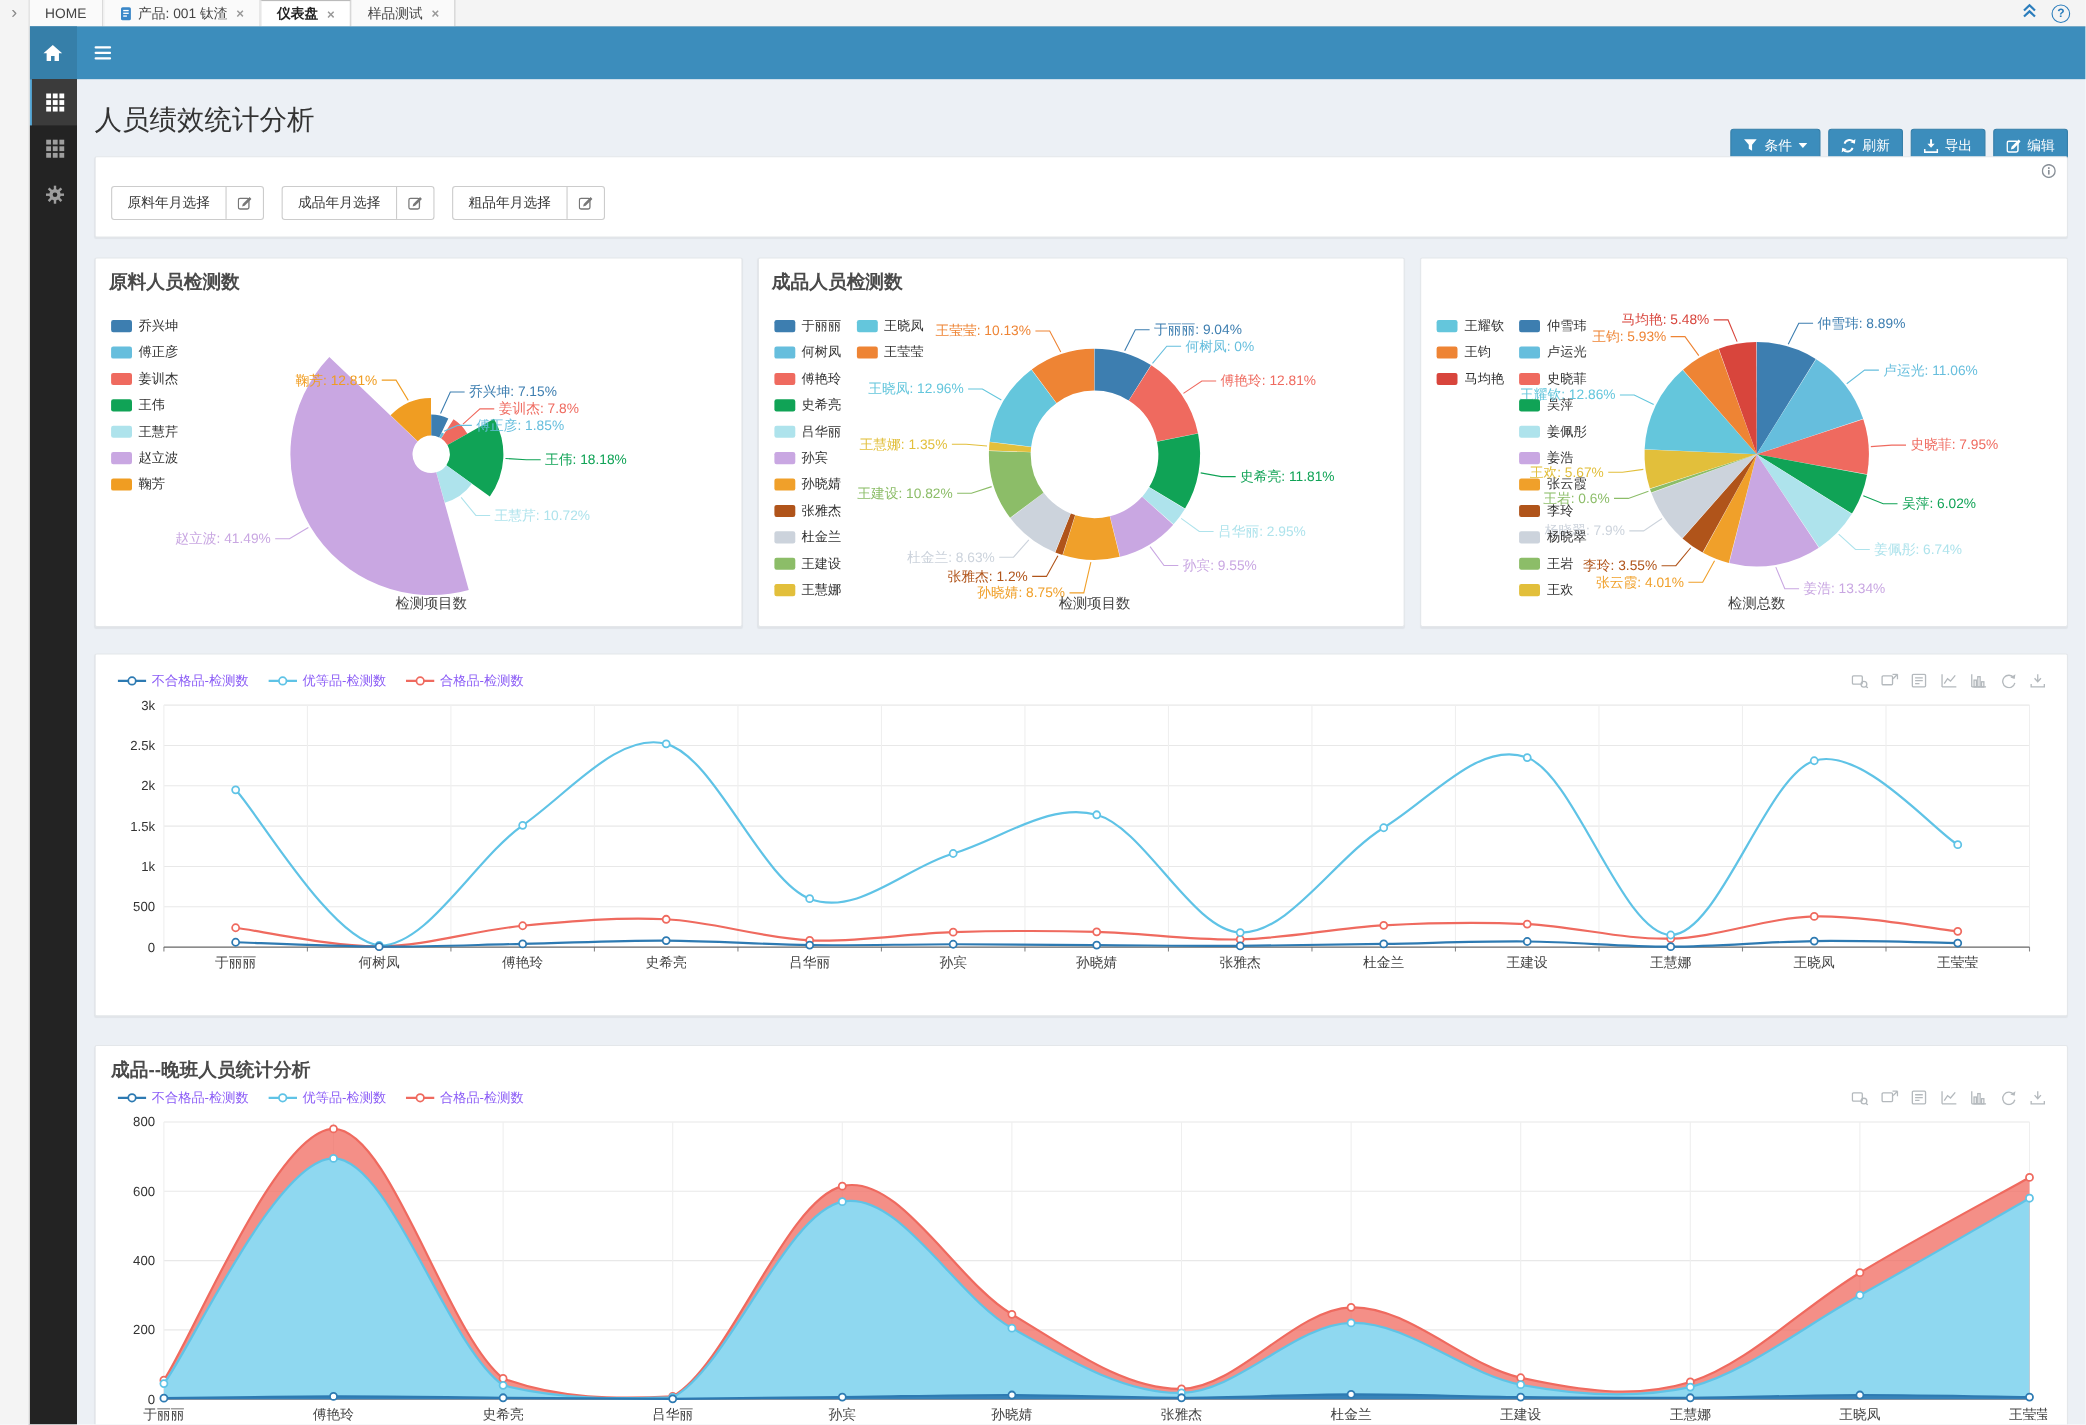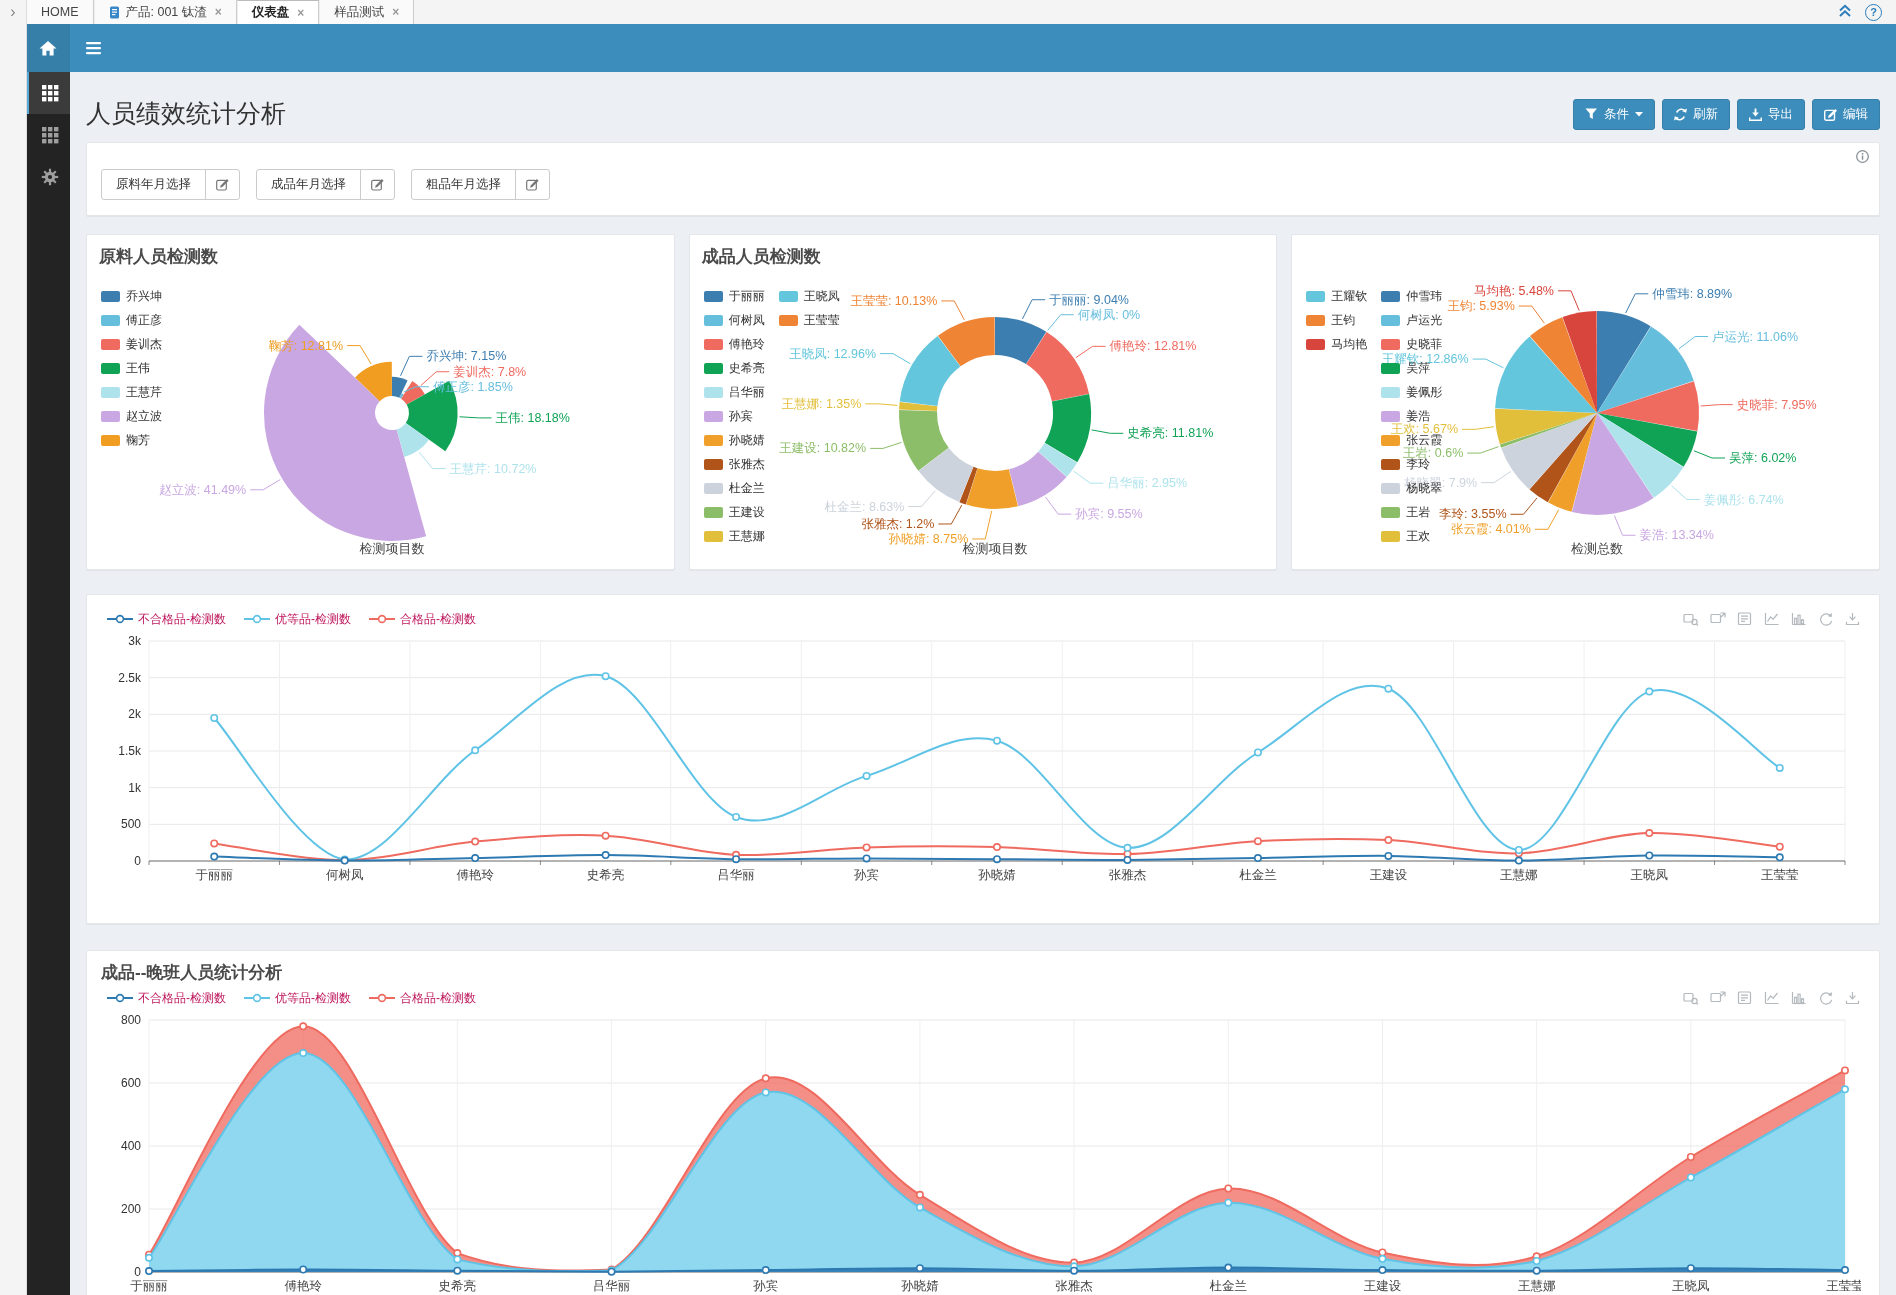--- a/index.html
+++ b/index.html
@@ -18,21 +18,21 @@
   
   .appheader{position:absolute;left:26px;top:24px;right:0;height:48px;background:#3c8dbc;display:flex;align-items:center;z-index:4;}
   .home-btn{width:44px;height:48px;background:#367fa9;display:flex;align-items:center;justify-content:center;cursor:pointer;}
   .hamburger{width:46px;height:48px;display:flex;align-items:center;justify-content:center;cursor:pointer;}
   
   .sidebar{position:absolute;left:26px;top:72px;width:44px;bottom:0;background:#232323;z-index:4;}
   .side-item{width:44px;height:42px;display:flex;align-items:center;justify-content:center;cursor:pointer;border-left:3px solid transparent;box-sizing:border-box;}
   .side-item.active{background:#3b3b3b;border-left:3px solid #57a9d8;}
   
   .content{position:absolute;left:70px;top:72px;right:0;bottom:0;background:#ecf0f5;padding:14px 16px;overflow:hidden;box-sizing:border-box;}
-  .page-header{display:flex;align-items:flex-end;justify-content:space-between;height:44px;margin-bottom:12px;}
+  .page-header{display:flex;align-items:center;justify-content:space-between;height:44px;margin-bottom:12px;}
   .page-header h1{font-size:25px;font-weight:500;color:#333;margin:0;}
   .actions{display:flex;margin-top:48px;}
   .btn-blue{background:#3c8dbc;border:1px solid #367fa9;color:#fff;font-size:12.5px;padding:6px 11px;border-radius:3px;margin-left:7px;display:inline-flex;align-items:center;gap:6px;cursor:pointer;}
   .panel{background:#fff;border:1px solid #e4e7ea;border-radius:2px;box-shadow:0 1px 1px rgba(0,0,0,0.05);box-sizing:border-box;}
   .filter-panel{height:74px;margin-bottom:18px;position:relative;padding:26px 14px 0 14px;}
   .filter-panel .info{position:absolute;right:10px;top:6px;}
   .fgroup{display:inline-flex;margin-right:16px;border:1px solid #ccc;border-radius:3px;overflow:hidden;background:#fff;}
   .fgroup .flabel{padding:6px 14px;font-size:12.5px;color:#333;cursor:pointer;}
   .fgroup .ficon{padding:6px 10px;border-left:1px solid #ccc;display:flex;align-items:center;cursor:pointer;}
   .pies-row{display:flex;gap:14px;margin-bottom:24px;align-items:center;}
@@ -40,21 +40,21 @@
   .chart-title{font-size:17px;font-weight:600;color:#4a4a4a;}
   .pie-legend{position:absolute;left:14px;top:53px;display:flex;gap:14px;z-index:2;}
   .pie-legend .col{display:flex;flex-direction:column;}
   .lg-item{display:flex;align-items:center;margin-bottom:7px;cursor:pointer;}
   .lg-swatch{width:19px;height:11px;border-radius:2px;margin-right:6px;flex:0 0 auto;}
   .lg-text{font-size:12px;color:#333;white-space:nowrap;}
   .pie-svg{position:absolute;left:0;top:30px;}
   .xy-panel{position:relative;padding:10px 14px;margin-bottom:26px;}
   .xy-head{display:flex;align-items:center;justify-content:space-between;height:24px;margin-top:2px;}
   .xy-legend{display:flex;align-items:center;gap:18px;height:24px;padding-left:6px;}
-  .xy-lg{display:flex;align-items:center;gap:5px;cursor:pointer;font-size:12px;color:#be185d;}
+  .xy-lg{display:flex;align-items:center;gap:5px;cursor:pointer;font-size:12px;color:#8b5cf6;}
   .toolbox{display:flex;align-items:center;gap:11px;padding-right:4px;}
   .toolbox svg{cursor:pointer;}
   #line-panel{height:330px;}
   #area-panel{height:360px;}
   .q-circle{width:15px;height:15px;border:1.5px solid #2b7dbc;border-radius:50%;color:#2b7dbc;font-size:11px;font-weight:bold;display:flex;align-items:center;justify-content:center;cursor:pointer;}
 </style>
 </head>
 <body>
 
 <div class="left-strip">

